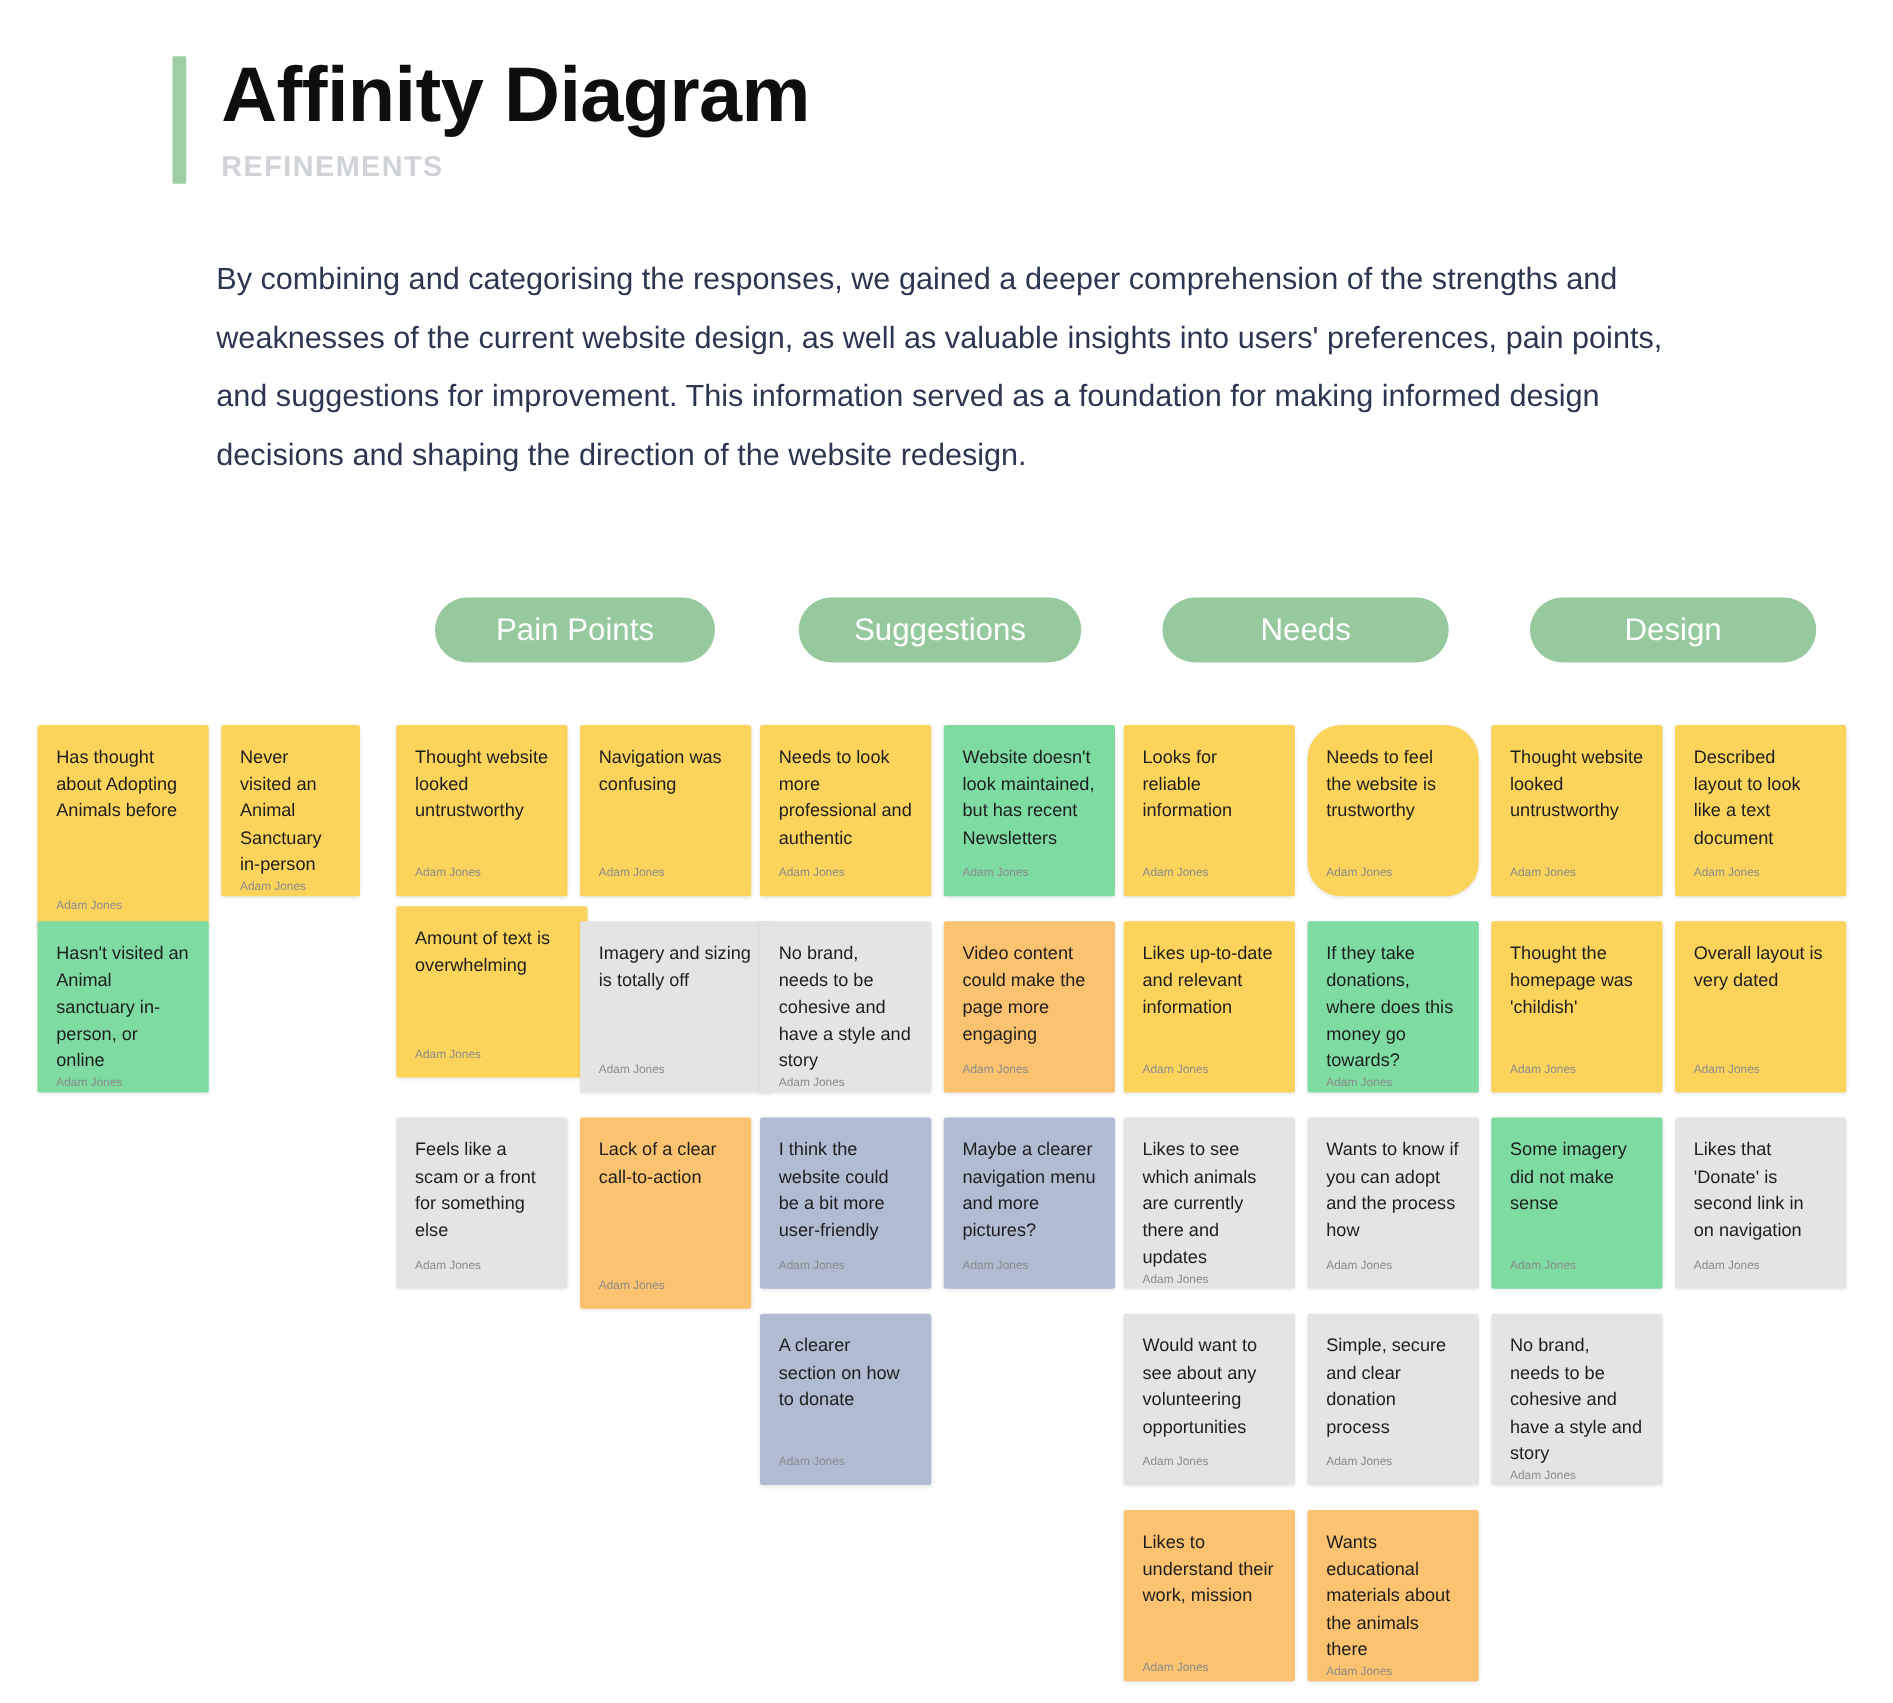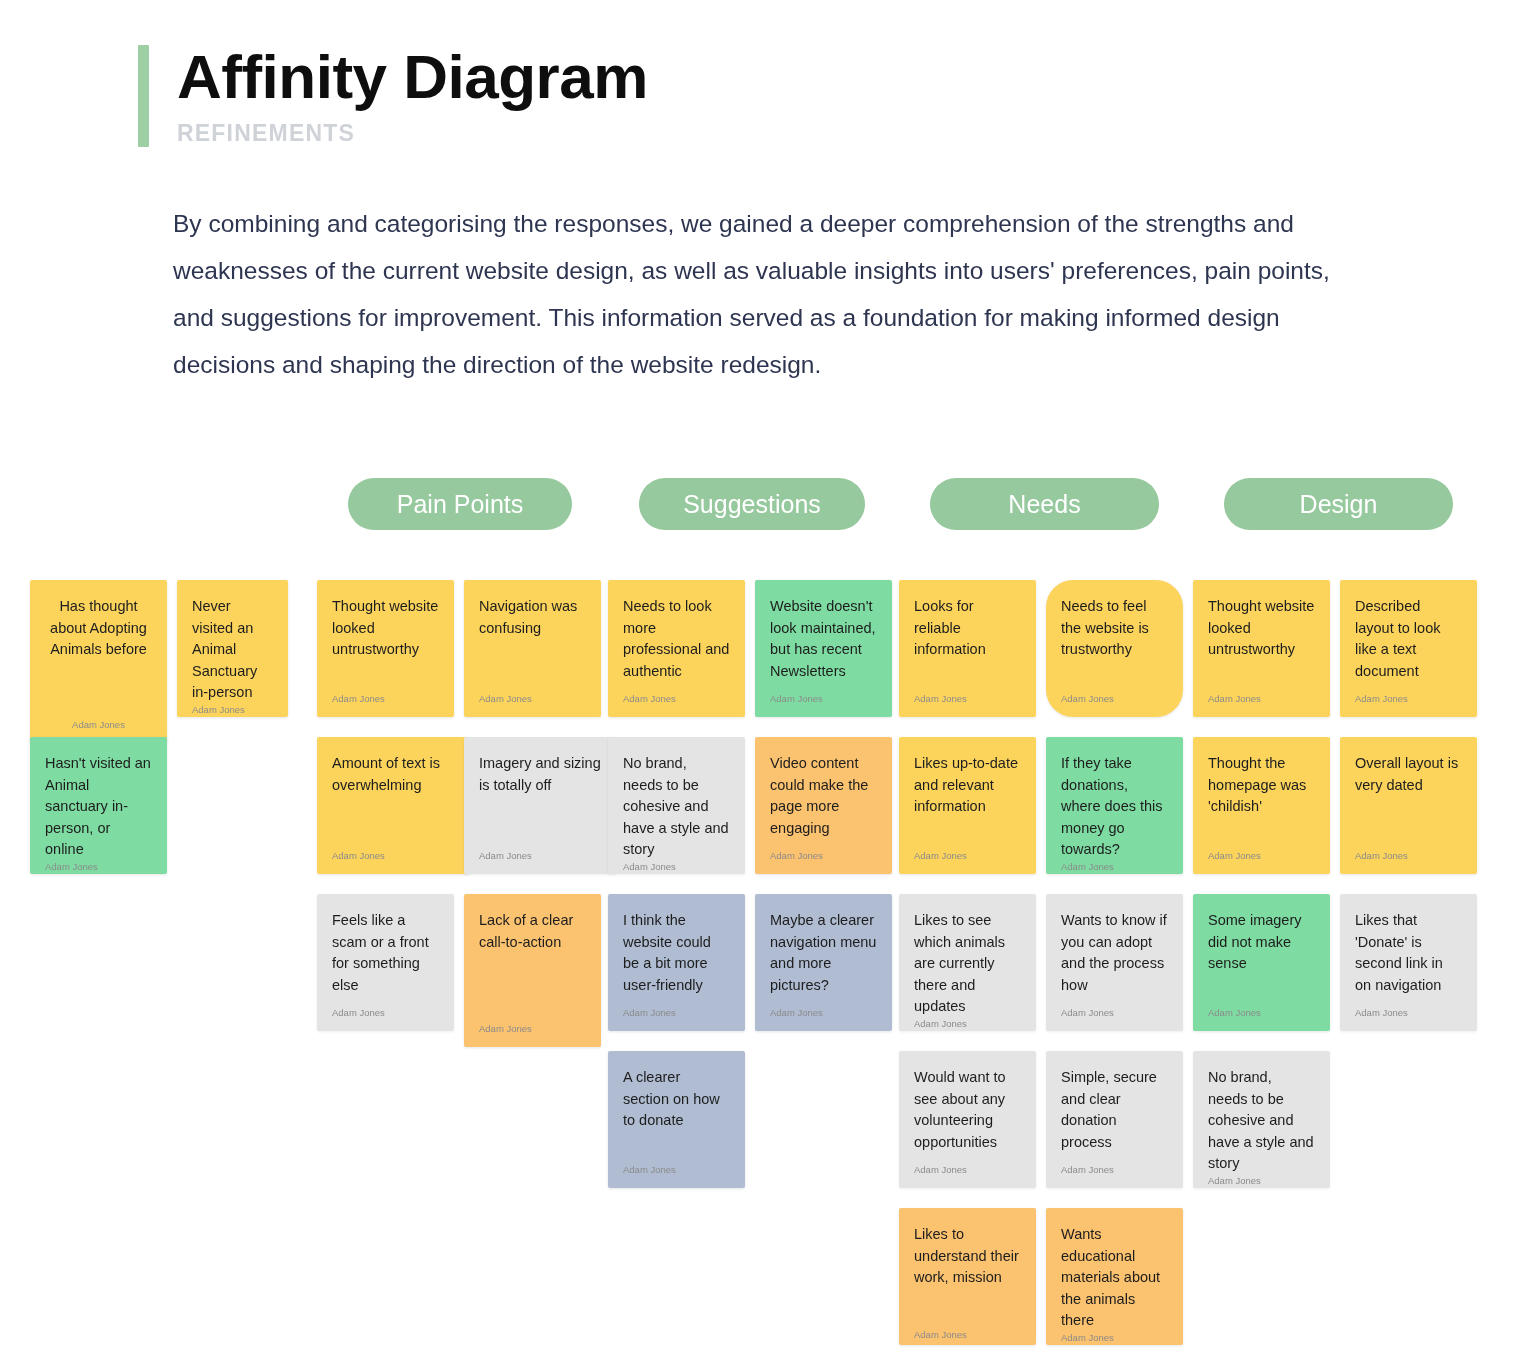--- a/index.html
+++ b/index.html
@@ -134,21 +134,21 @@
           <span>Suggestions</span>
         </div>
         <div class="pill" style="left: 930px; width: 229px;">
           <span>Needs</span>
         </div>
         <div class="pill" style="left: 1224px; width: 229px;">
           <span>Design</span>
         </div>
       </div>
     <div class="grid-wrap" id="grid-wrap" style="height: 765px;">
-        <div class="note n-yellow" style="left: 30px; top: 0px; width: 137px; height: 163px; text-align: center;">
+        <div class="note n-yellow" style="left: 30px; top: 0px; width: 137px; height: 163px;">
           <div class="note-text">Has thought about Adopting Animals before</div>
           <div class="note-author">Adam Jones</div>
         </div>
         <div class="note n-yellow" style="left: 177px; top: 0px; width: 111px; height: 137px;">
           <div class="note-text">Never visited an Animal Sanctuary in-person</div>
           <div class="note-author">Adam Jones</div>
         </div>
         <div class="note n-yellow" style="left: 317px; top: 0px; width: 137px; height: 137px;">
           <div class="note-text">Thought website looked untrustworthy</div>
           <div class="note-author">Adam Jones</div>
@@ -178,21 +178,21 @@
           <div class="note-author">Adam Jones</div>
         </div>
         <div class="note n-yellow" style="left: 1340px; top: 0px; width: 137px; height: 137px;">
           <div class="note-text">Described layout to look like a text document</div>
           <div class="note-author">Adam Jones</div>
         </div>
         <div class="note n-green" style="left: 30px; top: 157px; width: 137px; height: 137px;">
           <div class="note-text">Hasn't visited an Animal sanctuary in-person, or online</div>
           <div class="note-author">Adam Jones</div>
         </div>
-        <div class="note n-yellow" style="left: 317px; top: 157px; width: 153px; height: 137px;">
+        <div class="note n-yellow" style="left: 317px; top: 145px; width: 153px; height: 137px;">
           <div class="note-text">Amount of text is overwhelming</div>
           <div class="note-author">Adam Jones</div>
         </div>
         <div class="note n-grey" style="left: 464px; top: 157px; width: 153px; height: 137px;">
           <div class="note-text">Imagery and sizing is totally off</div>
           <div class="note-author">Adam Jones</div>
         </div>
         <div class="note n-grey" style="left: 608px; top: 157px; width: 137px; height: 137px;">
           <div class="note-text">No brand, needs to be cohesive and have a style and story</div>
           <div class="note-author">Adam Jones</div>

